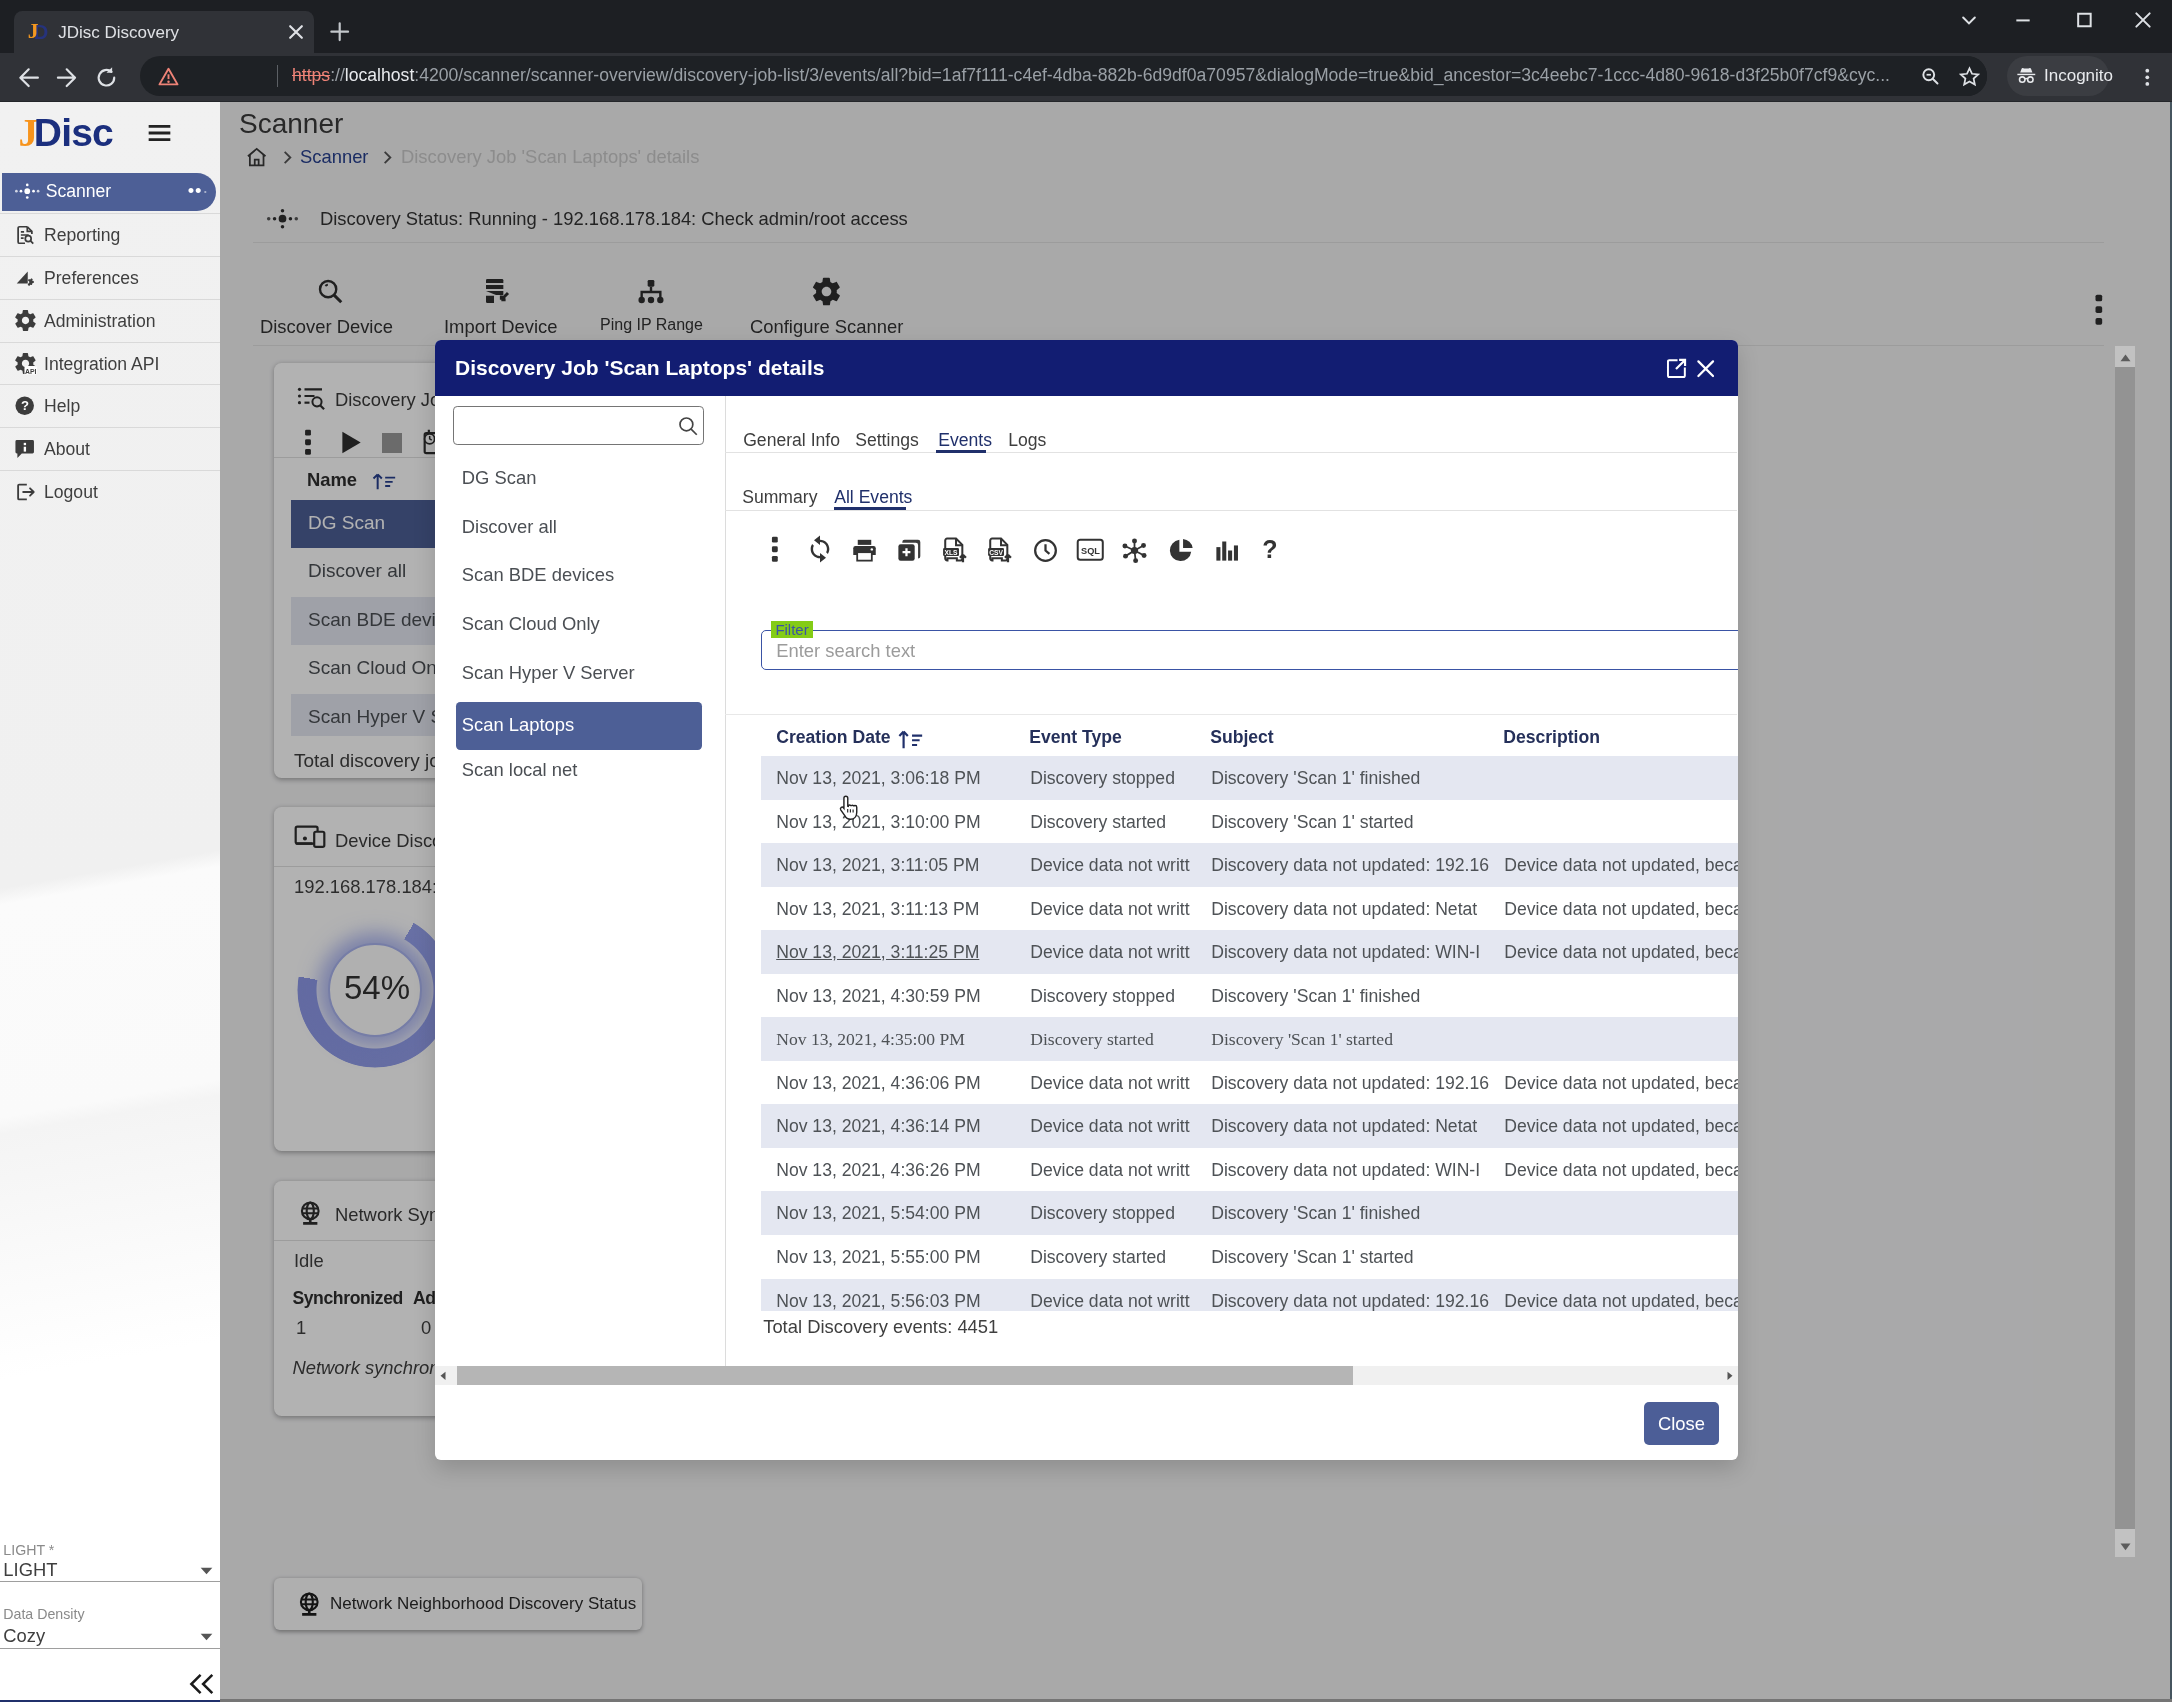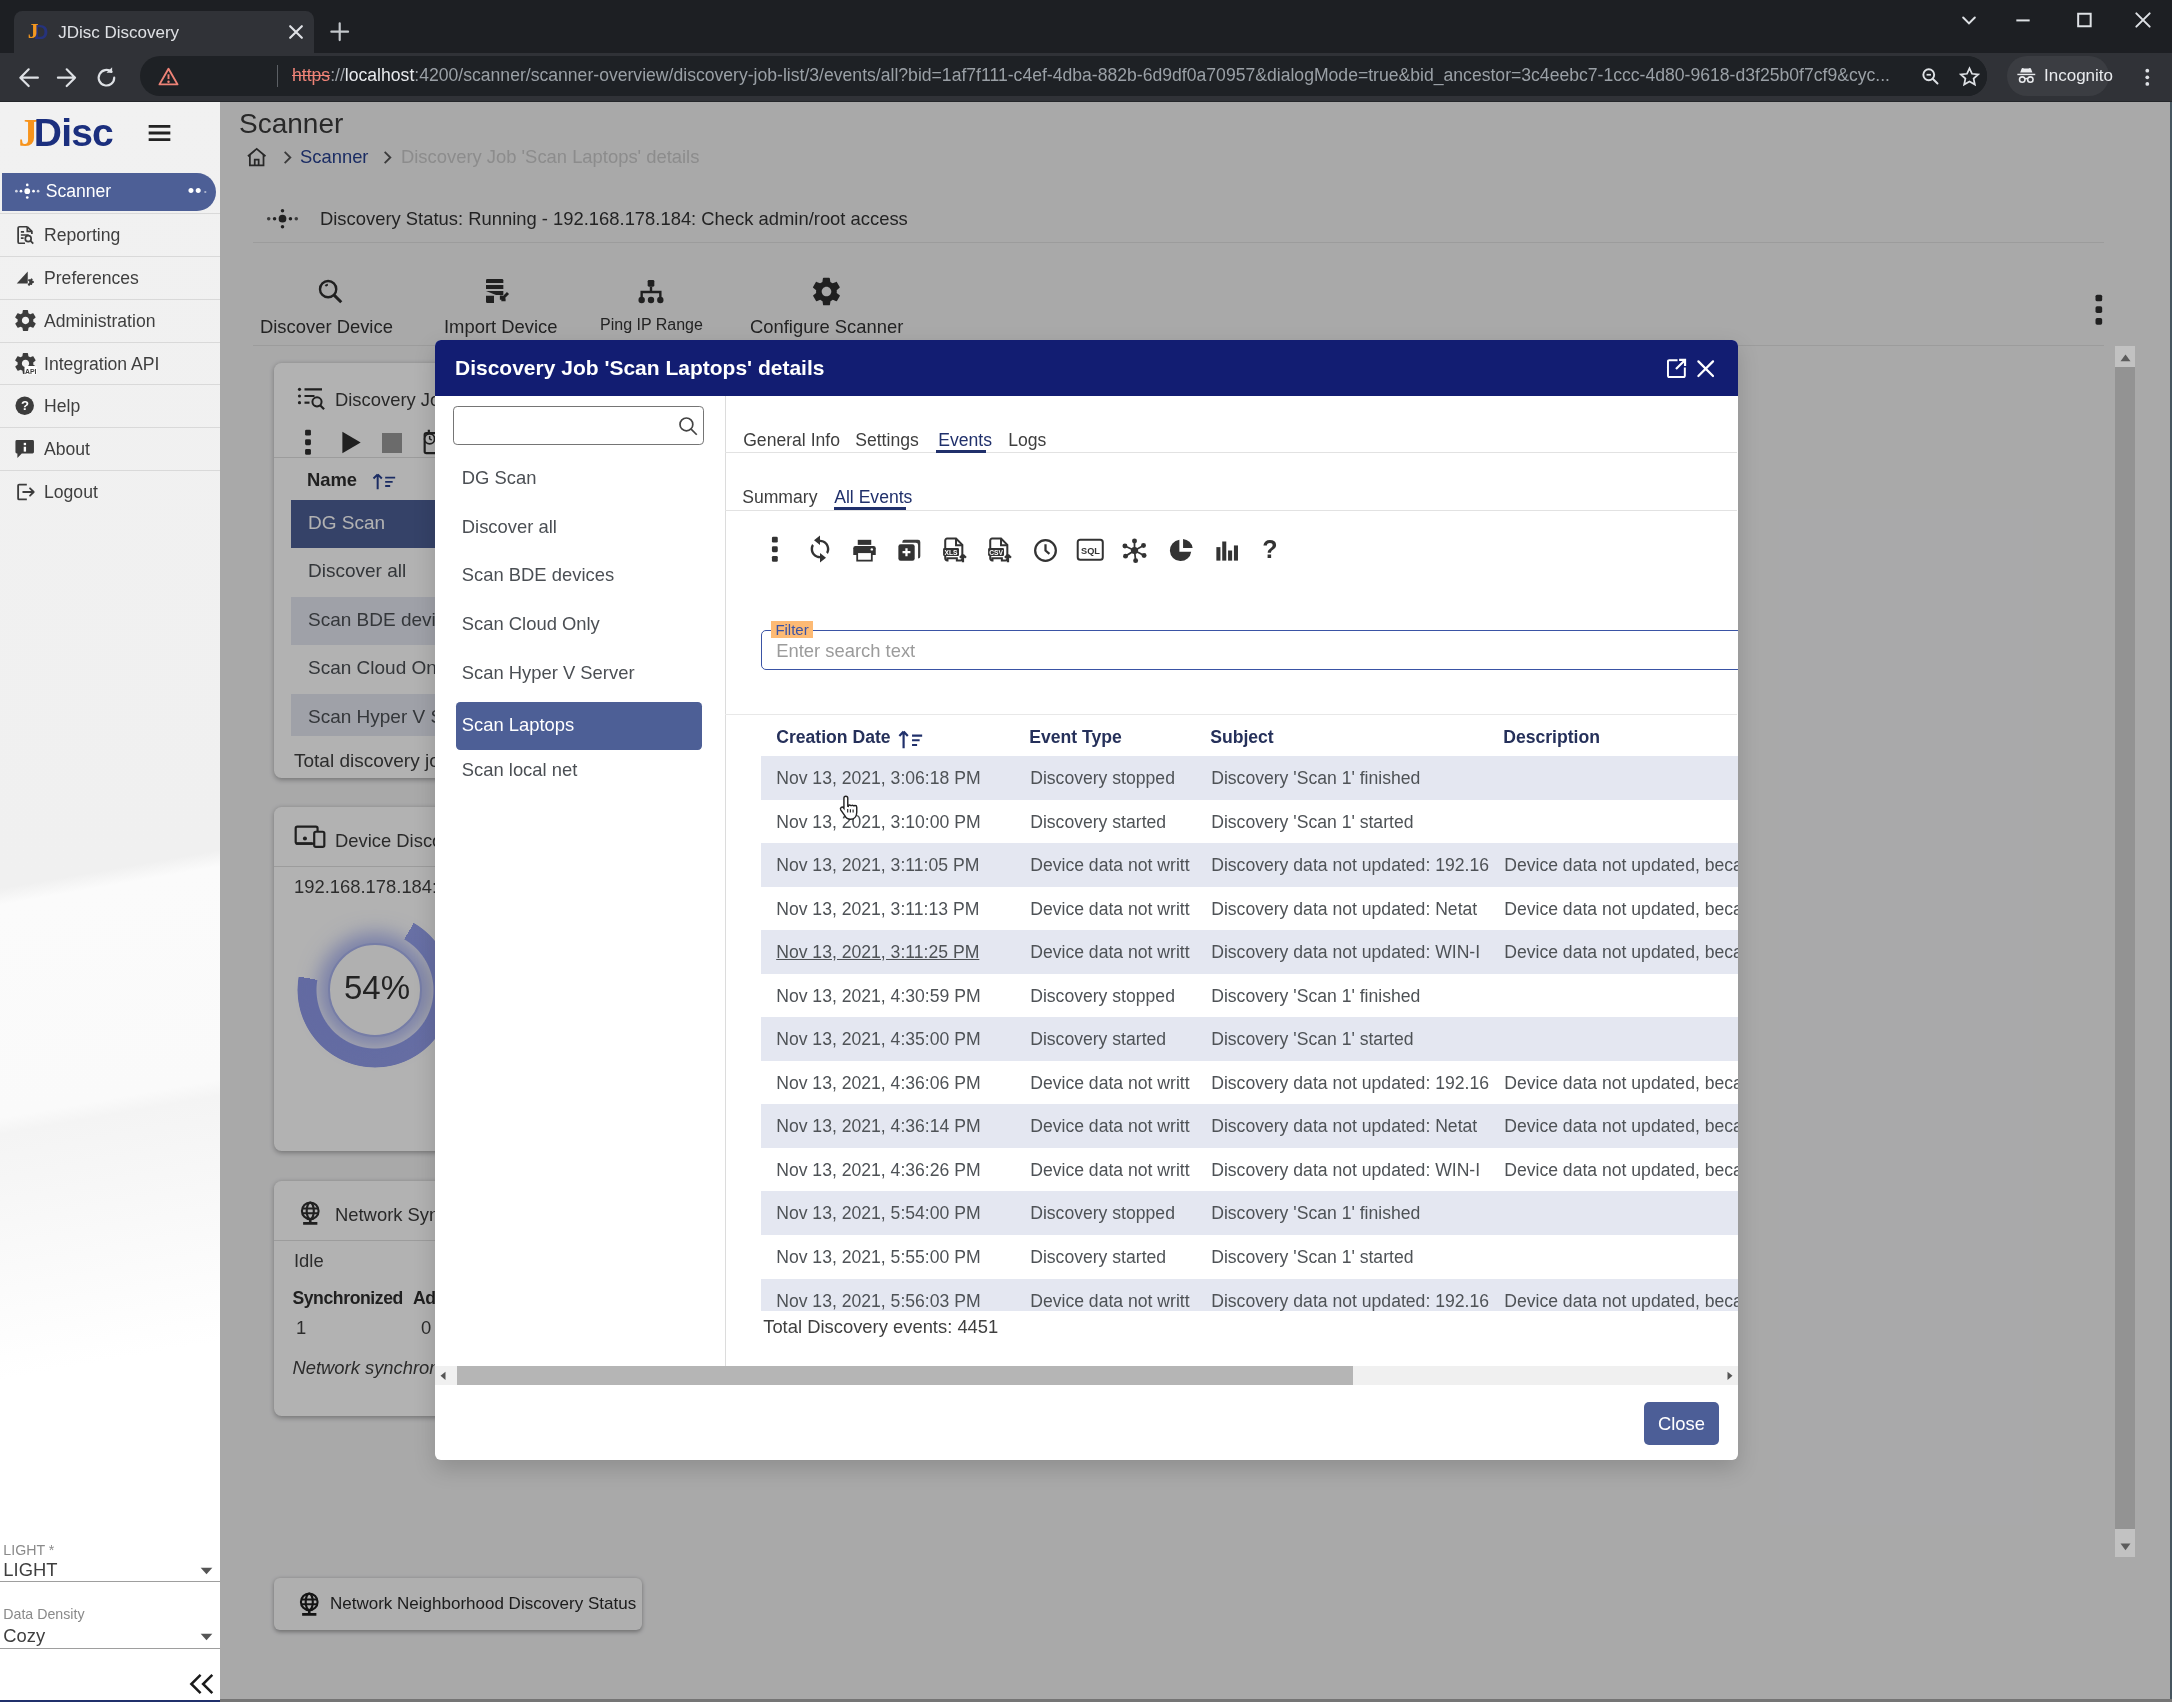--- a/index.html
+++ b/index.html
@@ -477,21 +477,21 @@
       </svg>
   <svg class="abs" style="left:769px;top:197px" width="27" height="27" viewBox="0 0 24 24" fill="#333">
         <rect x="3" y="9" width="3.6" height="12"></rect>
         <rect x="8.2" y="4" width="3.6" height="17"></rect>
         <rect x="13.4" y="12" width="3.6" height="9"></rect>
         <rect x="18.6" y="7.5" width="3.6" height="13.5"></rect>
       </svg>
   <span class="abs" style="left:818px;top:195px;font-size:25px;font-weight:bold;color:#333;">?</span>
 
   <div class="abs" style="left:317px;top:290px;width:989px;height:40px;border:1.7px solid #3a53a5;border-radius:5px;"></div>
-  <span class="abs" style="left:327px;top:281px;font-size:15px;color:#3a53a5;background:#fdba74;padding:0 4.2px;">Filter</span>
+  <span class="abs" style="left:327px;top:281px;font-size:15px;color:#3a53a5;background:#84cc16;padding:0 4.2px;">Filter</span>
   <span class="abs" style="left:332px;top:300px;font-size:18.4px;color:#9b9b9b;">Enter search text</span>
 
   <div class="abs" style="left:281px;top:374px;width:1012px;height:0.8px;background:#e8e8e8;"></div>
   <span class="abs" style="left:332px;top:387px;font-size:17.6px;font-weight:bold;color:#25305a;">Creation Date</span>
   <svg class="abs" style="left:452px;top:388px" width="27" height="22" viewBox="0 0 32 26">
         <path d="M9 24 V4 M9 4 L4 9.5 M9 4 L14 9.5" stroke="#20306b" stroke-width="2.6" fill="none"></path>
         <path d="M19 9 H31 M19 14.5 H28 M19 20 H25" stroke="#20306b" stroke-width="2.4"></path>
       </svg>
   <span class="abs" style="left:585px;top:387px;font-size:17.6px;font-weight:bold;color:#25305a;">Event Type</span>
   <span class="abs" style="left:766px;top:387px;font-size:17.6px;font-weight:bold;color:#25305a;">Subject</span>
@@ -523,21 +523,21 @@
           <span class="abs" style="left:15px;text-decoration:underline;">Nov 13, 2021, 3:11:25 PM</span>
           <span class="abs" style="left:269px;width:172px;overflow:hidden;white-space:nowrap;">Device data not writt</span>
           <span class="abs" style="left:450px;width:291px;overflow:hidden;white-space:nowrap;">Discovery data not updated: WIN-I</span>
           <span class="abs" style="left:743px;width:236px;overflow:hidden;white-space:nowrap;">Device data not updated, becau</span>
         </div>
 <div class="abs" style="left:0;top:218px;width:977px;height:44px;font-size:17.6px;color:#4e5256;line-height:44px;">
           <span class="abs" style="left:15px;">Nov 13, 2021, 4:30:59 PM</span>
           <span class="abs" style="left:269px;width:172px;overflow:hidden;white-space:nowrap;">Discovery stopped</span>
           <span class="abs" style="left:450px;width:291px;overflow:hidden;white-space:nowrap;">Discovery 'Scan 1' finished</span>
         </div>
-<div class="abs" style="left:0;top:261px;width:977px;height:44px;background:#e4e7f1;font-size:17.6px;color:#4e5256;line-height:44px;">
+<div class="abs" style="left:0;top:261px;width:977px;height:44px;background:#e4e7f1;font-size:17.6px;color:#4e5256;line-height:44px;font-family:Liberation Serif, serif;">
           <span class="abs" style="left:15px;">Nov 13, 2021, 4:35:00 PM</span>
           <span class="abs" style="left:269px;width:172px;overflow:hidden;white-space:nowrap;">Discovery started</span>
           <span class="abs" style="left:450px;width:291px;overflow:hidden;white-space:nowrap;">Discovery 'Scan 1' started</span>
         </div>
 <div class="abs" style="left:0;top:305px;width:977px;height:44px;font-size:17.6px;color:#4e5256;line-height:44px;">
           <span class="abs" style="left:15px;">Nov 13, 2021, 4:36:06 PM</span>
           <span class="abs" style="left:269px;width:172px;overflow:hidden;white-space:nowrap;">Device data not writt</span>
           <span class="abs" style="left:450px;width:291px;overflow:hidden;white-space:nowrap;">Discovery data not updated: 192.16</span>
           <span class="abs" style="left:743px;width:236px;overflow:hidden;white-space:nowrap;">Device data not updated, becau</span>
         </div>

